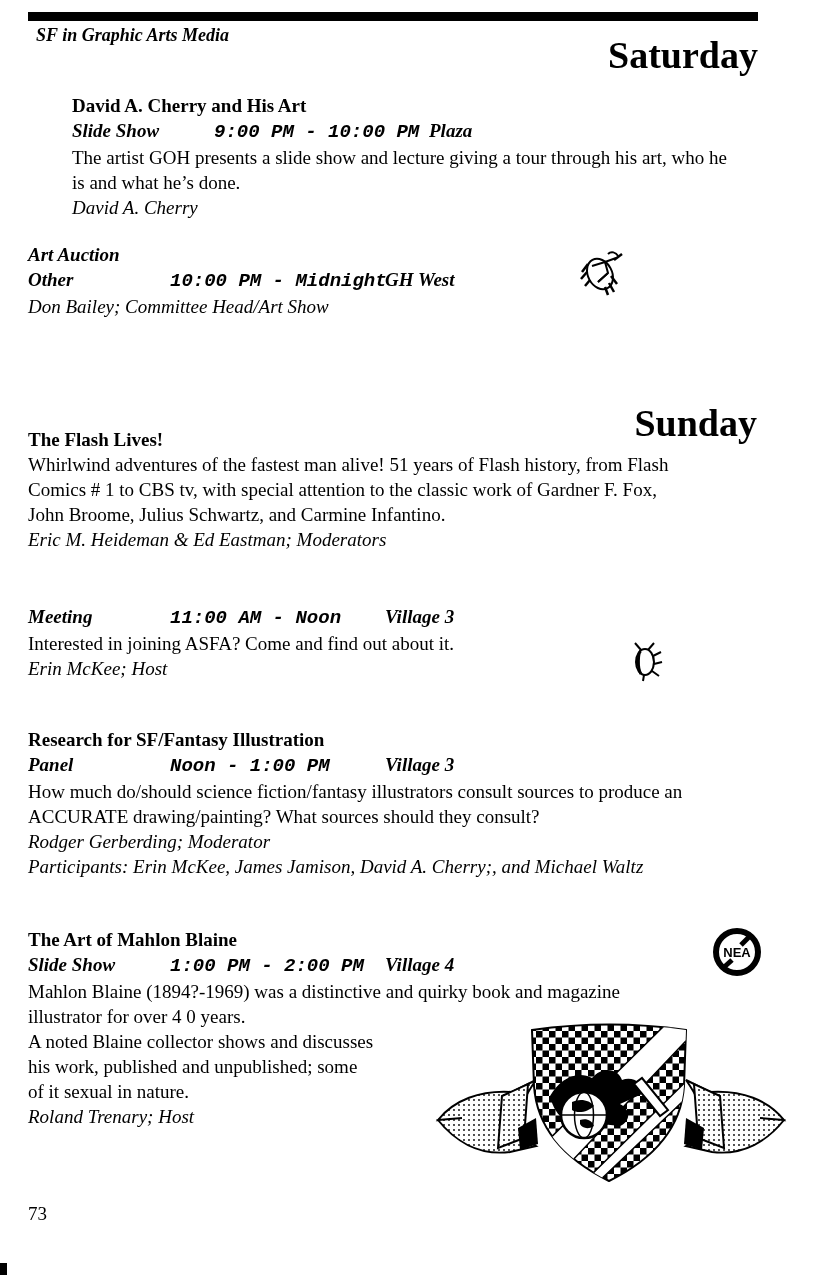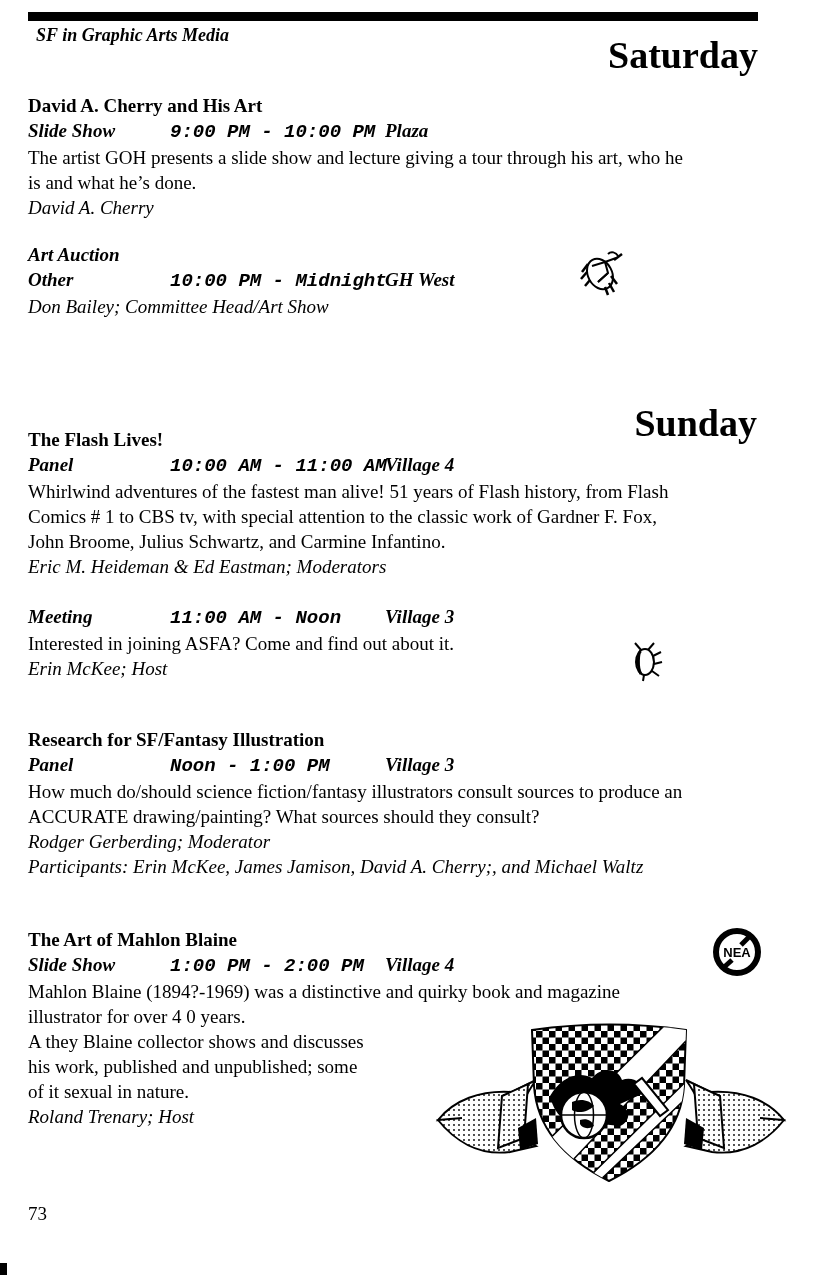--- a/index.html
+++ b/index.html
@@ -31,21 +31,21 @@
     position:absolute;left:28px;
     font-size:19px;line-height:25px;
     white-space:nowrap;
   }
   .event .title{font-weight:bold;}
   .event .meta{font-weight:bold;font-style:italic;}
   .event .meta .col-type{display:inline-block;width:142px;}
   .event .meta .col-time{display:inline-block;width:215px;font-family:Liberation Mono, monospace;}
   .event .desc{font-weight:normal;}
   .event .credit{font-style:italic;}
-  .evt1{top:93px;}
+  .evt1{top:93px;margin-left:44px;}
   .evt2{top:242px;}
   .evt3{top:427px;}
   .evt4{top:604px;}
   .evt5{top:727px;}
   .evt6{top:927px;}
   .icon{position:absolute;}
   .bug1{left:578px;top:246px;}
   .bug2{left:630px;top:638px;}
   .nea{left:711px;top:926px;}
   .crest{left:432px;top:1018px;}
@@ -103,23 +103,20 @@
       <path d="M31,37 L36,46"></path>
       <path d="M27,41 L30,49"></path>
       <path d="M36,14 L44,8"></path>
     </g>
   </svg>
 
   <div class="day-heading day-sunday">Sunday</div>
 
   <div class="event evt3">
     <div class="title">The Flash Lives!</div>
-    <div class="meta">
-      <span class="col-type">Panel</span><span class="col-time">10:00 AM - 11:00 AM</span><span class="col-loc">Village 4</span>
-    </div>
     <div class="desc">Whirlwind adventures of the fastest man alive! 51 years of Flash history, from Flash</div>
     <div class="desc">Comics # 1 to CBS tv, with special attention to the classic work of Gardner F. Fox,</div>
     <div class="desc">John Broome, Julius Schwartz, and Carmine Infantino.</div>
     <div class="credit">Eric M. Heideman &amp; Ed Eastman; Moderators</div>
   </div>
 
   <div class="event evt4">
     <div class="meta">
       <span class="col-type">Meeting</span><span class="col-time">11:00 AM - Noon</span><span class="col-loc">Village 3</span>
     </div>
@@ -152,21 +149,21 @@
     <div class="credit">Participants: Erin McKee, James Jamison, David A. Cherry;, and Michael Waltz</div>
   </div>
 
   <div class="event evt6">
     <div class="title">The Art of Mahlon Blaine</div>
     <div class="meta">
       <span class="col-type">Slide Show</span><span class="col-time">1:00 PM - 2:00 PM</span><span class="col-loc">Village 4</span>
     </div>
     <div class="desc">Mahlon Blaine (1894?-1969) was a distinctive and quirky book and magazine</div>
     <div class="desc">illustrator for over 4 0 years.</div>
-    <div class="desc">A they Blaine collector shows and discusses</div>
+    <div class="desc">A noted Blaine collector shows and discusses</div>
     <div class="desc">his work, published and unpublished; some</div>
     <div class="desc">of it sexual in nature.</div>
     <div class="credit">Roland Trenary; Host</div>
   </div>
 
   <svg class="icon nea" width="52" height="52" viewBox="0 0 52 52">
     <circle cx="26" cy="26" r="21" fill="none" stroke="#000" stroke-width="6"></circle>
     <path d="M40,9 L30,19" stroke="#000" stroke-width="5"></path>
     <path d="M21,34 L11,43" stroke="#000" stroke-width="5"></path>
     <text x="26" y="31" text-anchor="middle" font-family="Liberation Sans, sans-serif" font-size="13" font-weight="bold" fill="#000">NEA</text>

